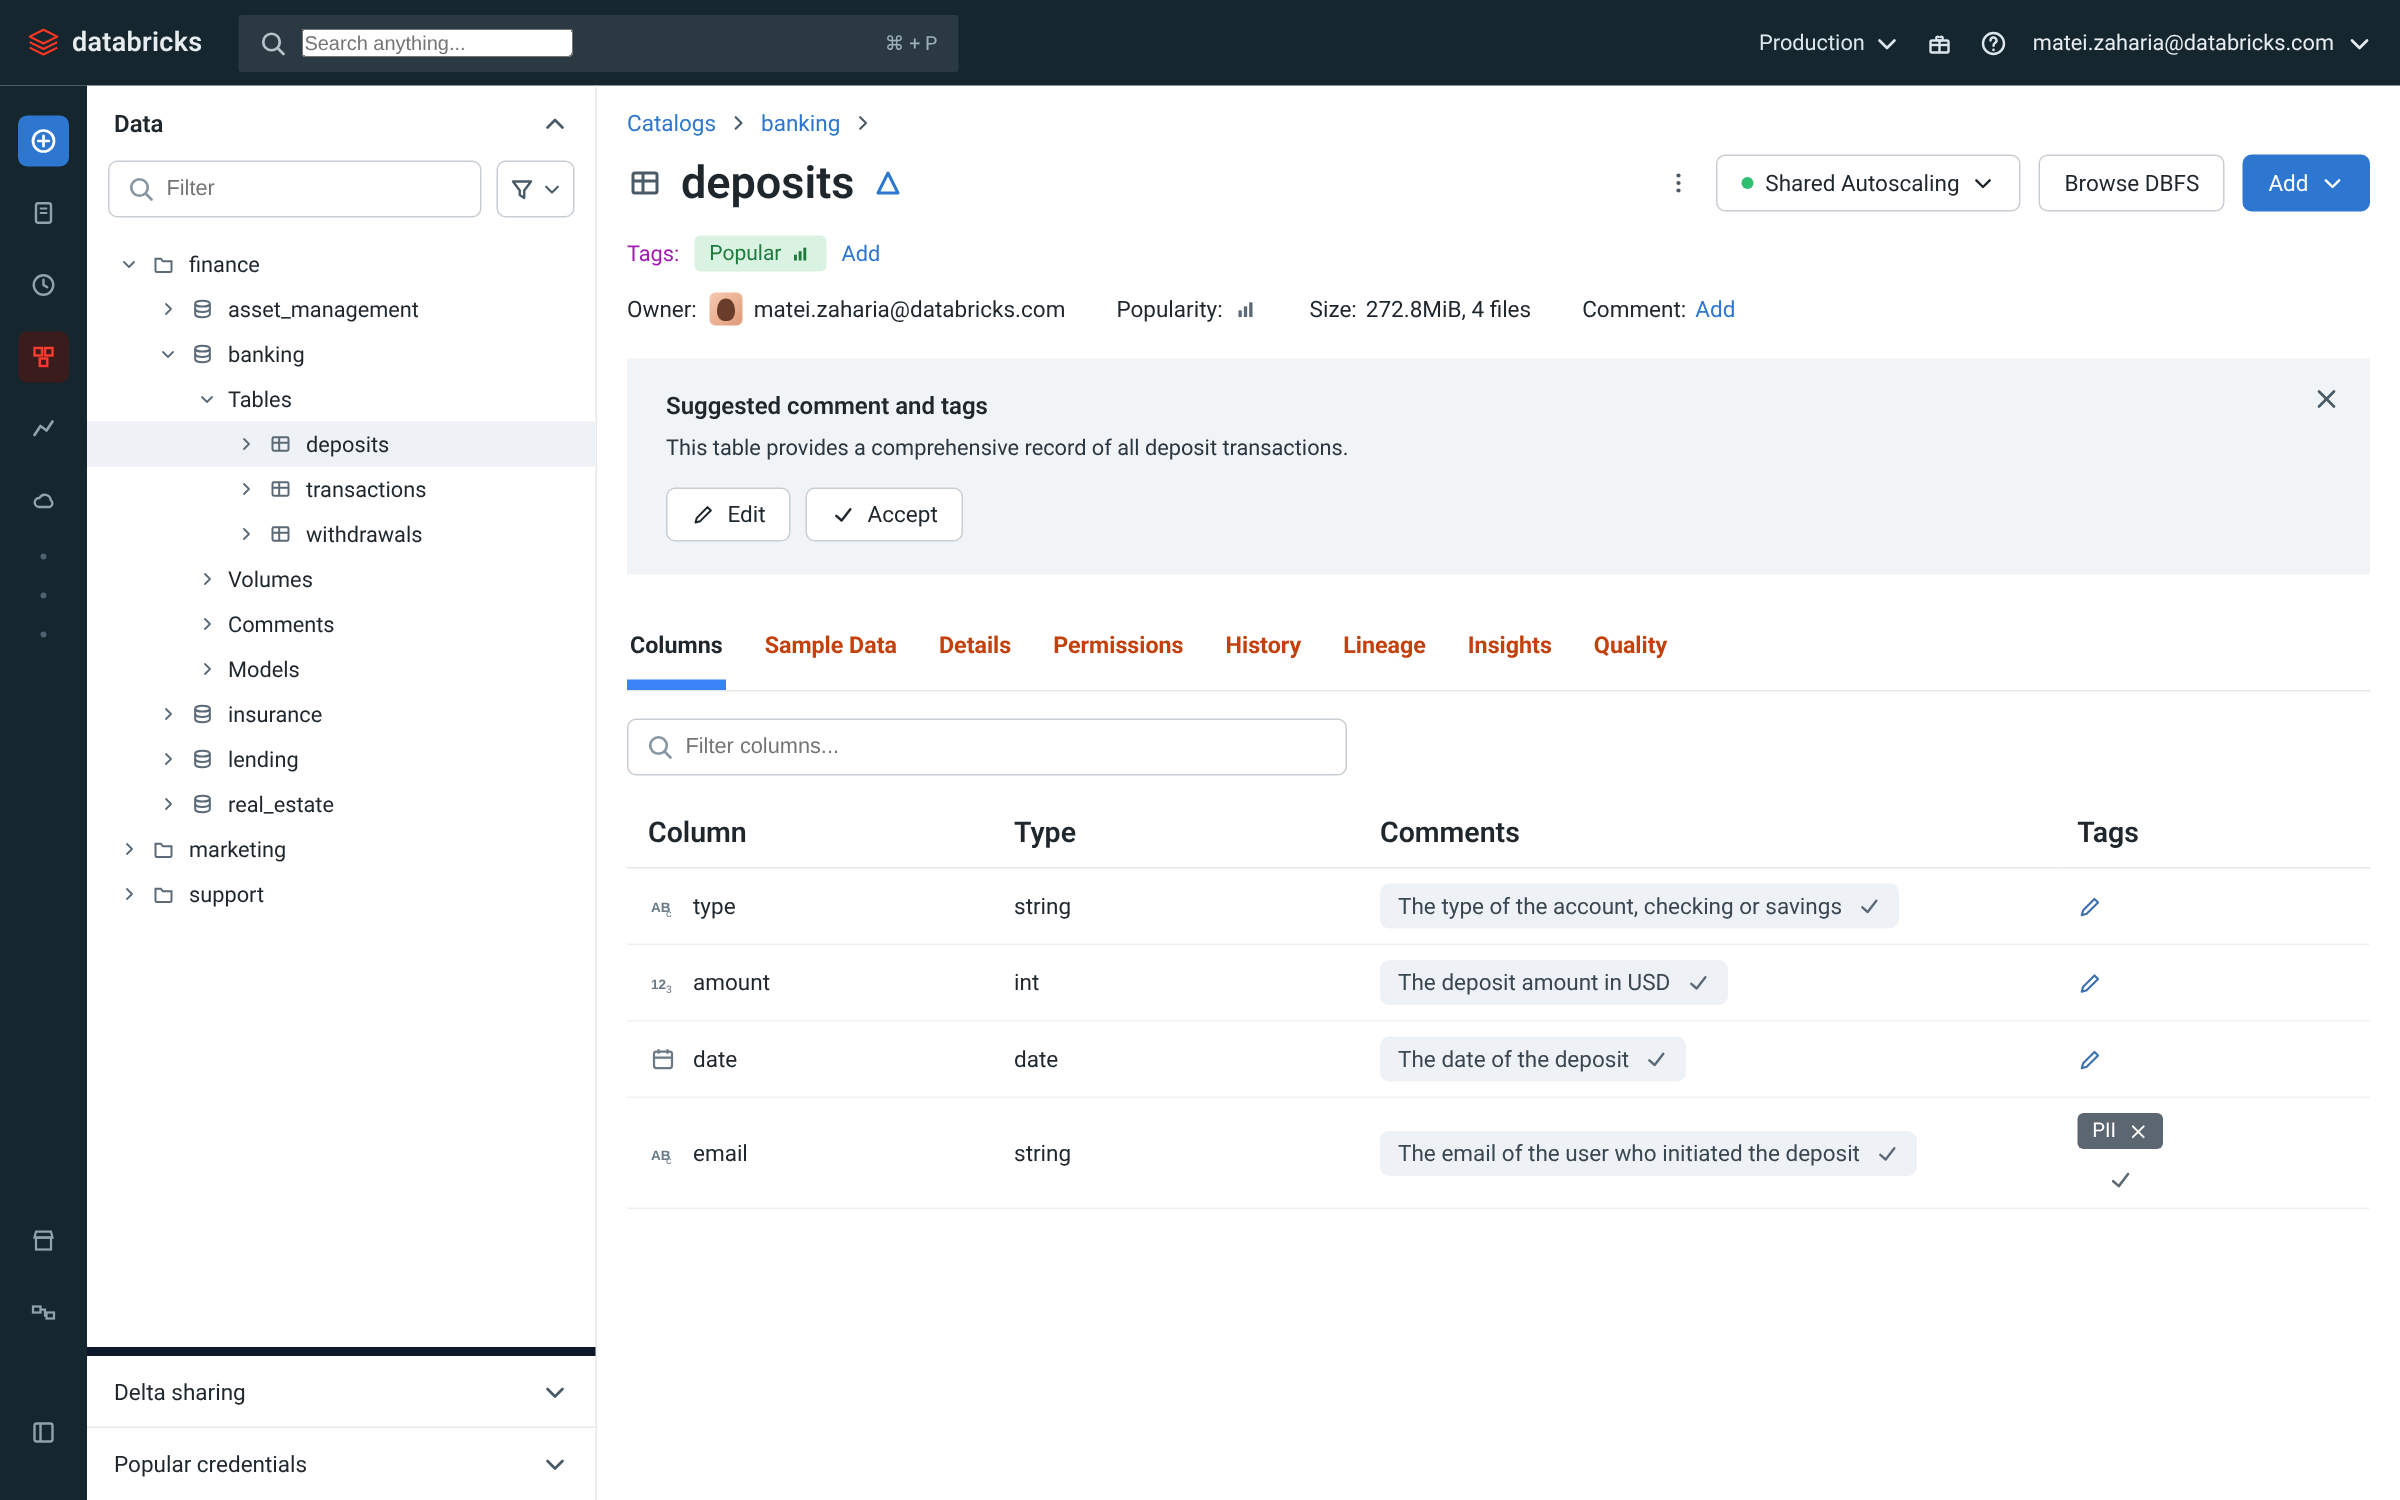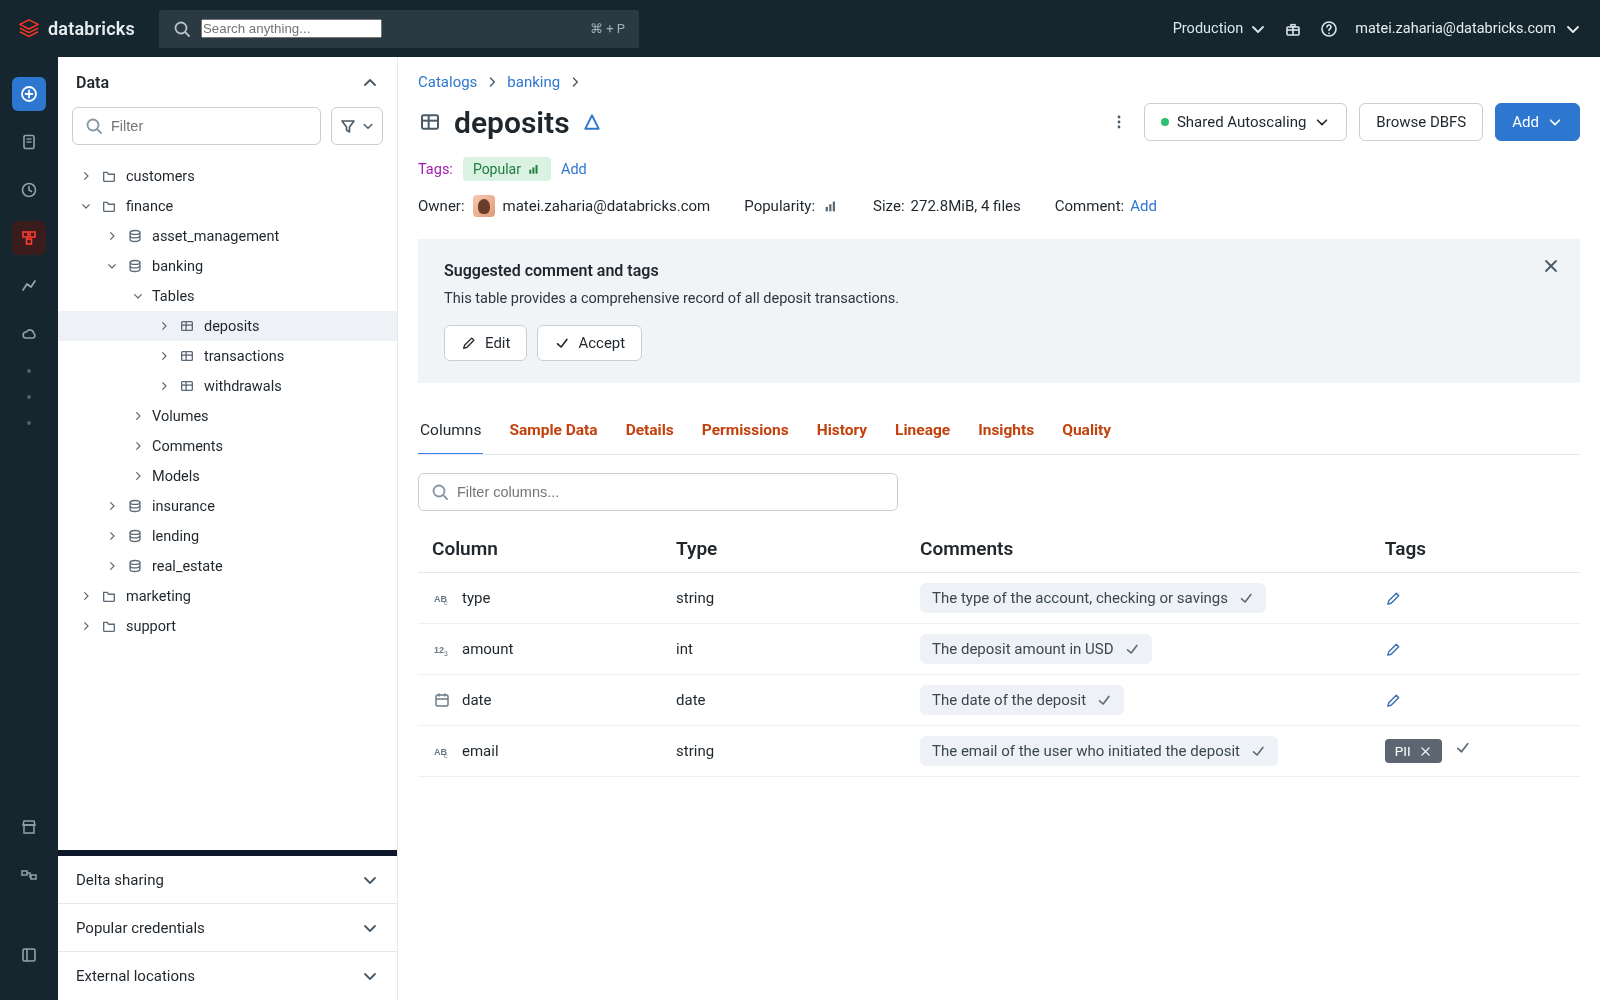--- a/index.html
+++ b/index.html
@@ -77,34 +77,34 @@
 
   .suggest-box { margin-top: 22px; background: #f1f4f7; border-radius: 0; padding: 22px 26px; position: relative; }
   .suggest-box .close { position: absolute; top: 18px; right: 20px; color: #4a5a66; cursor: pointer; }
   .suggest-box h3 { font-size: 16px; font-weight: 600; }
   .suggest-box p { margin-top: 10px; color: #2b3740; }
   .suggest-actions { display: flex; gap: 10px; margin-top: 18px; }
   .suggest-actions .btn { height: 36px; background: #fff; }
 
   .tabs { display: flex; gap: 24px; border-bottom: 1px solid #e6e8ea; margin-top: 28px; }
   .tab { padding: 10px 2px 14px; color: #c2410c; cursor: pointer; font-size: 15.5px; font-weight: bold; }
-  .tab.active { color: #1f272d; font-weight: 400; border-bottom: 1px solid #3b82f6; }
+  .tab.active { color: #1f272d; font-weight: 700; border-bottom: 7px solid #3b82f6; }
 
   .col-filter { margin-top: 18px; width: 480px; }
 
   table.cols { width: 100%; border-collapse: collapse; margin-top: 14px; }
   table.cols th { text-align: left; font-weight: 600; padding: 12px 14px; border-bottom: 1px solid #e6e8ea; color: #1f272d; font-size: 19px; }
   table.cols td { padding: 10px 14px; border-bottom: 1px solid #eef1f3; vertical-align: middle; font-size: 15px; }
   .col-name { display: flex; align-items: center; gap: 10px; }
   .type-icon { width: 20px; color: #6a7a86; display: inline-flex; justify-content: center; }
   .comment-pill { display: inline-flex; align-items: center; gap: 10px; background: #eef2f6; padding: 6px 12px; border-radius: 6px; color: #3a4750; }
   .comment-pill svg { color: #5b6a76; }
   .edit-icon { color: #3c6fae; cursor: pointer; }
   .pii-tag { background: #5c6670; color: #fff; padding: 4px 10px; border-radius: 4px; display: inline-flex; align-items: center; gap: 8px; font-size: 13.5px; }
-  .pii-row { display: inline-flex; align-items: flex-start; gap: 12px; }
+  .pii-row { display: inline-flex; align-items: center; gap: 12px; flex-direction: column; }
 
   
   svg { display: block; }
 </style>
 </head>
 <body>
 
 <svg width="0" height="0" style="position:absolute">
   <defs>
     <g id="i-search">
@@ -343,33 +343,20 @@
         <svg width="14" height="18" viewBox="0 0 18 18">
             <use href="#i-chev-down"></use>
           </svg>
       </div>
     </div>
 
     <div class="tree">
       <div class="tree-row lvl0">
           <span class="tw">
             <svg width="14" height="14" viewBox="0 0 18 18">
-              <use href="#i-chev-right"></use>
-            </svg>
-          </span>
-          <span class="icon">
-            <svg width="16" height="16" viewBox="0 0 18 18">
-              <use href="#i-folder"></use>
-            </svg>
-          </span>
-          <span>customers</span>
-        </div>
-      <div class="tree-row lvl0">
-          <span class="tw">
-            <svg width="14" height="14" viewBox="0 0 18 18">
               <use href="#i-chev-down"></use>
             </svg>
           </span>
           <span class="icon">
             <svg width="16" height="16" viewBox="0 0 18 18">
               <use href="#i-folder"></use>
             </svg>
           </span>
           <span>finance</span>
         </div>
@@ -541,28 +528,20 @@
       <div class="sp-sec">
           <span>Delta sharing</span>
           <span class="chev">
             <svg width="18" height="18" viewBox="0 0 18 18">
               <use href="#i-chev-down"></use>
             </svg>
           </span>
         </div>
       <div class="sp-sec">
           <span>Popular credentials</span>
-          <span class="chev">
-            <svg width="18" height="18" viewBox="0 0 18 18">
-              <use href="#i-chev-down"></use>
-            </svg>
-          </span>
-        </div>
-      <div class="sp-sec">
-          <span>External locations</span>
           <span class="chev">
             <svg width="18" height="18" viewBox="0 0 18 18">
               <use href="#i-chev-down"></use>
             </svg>
           </span>
         </div>
     </div>
   </div>
 
   <div class="main">

